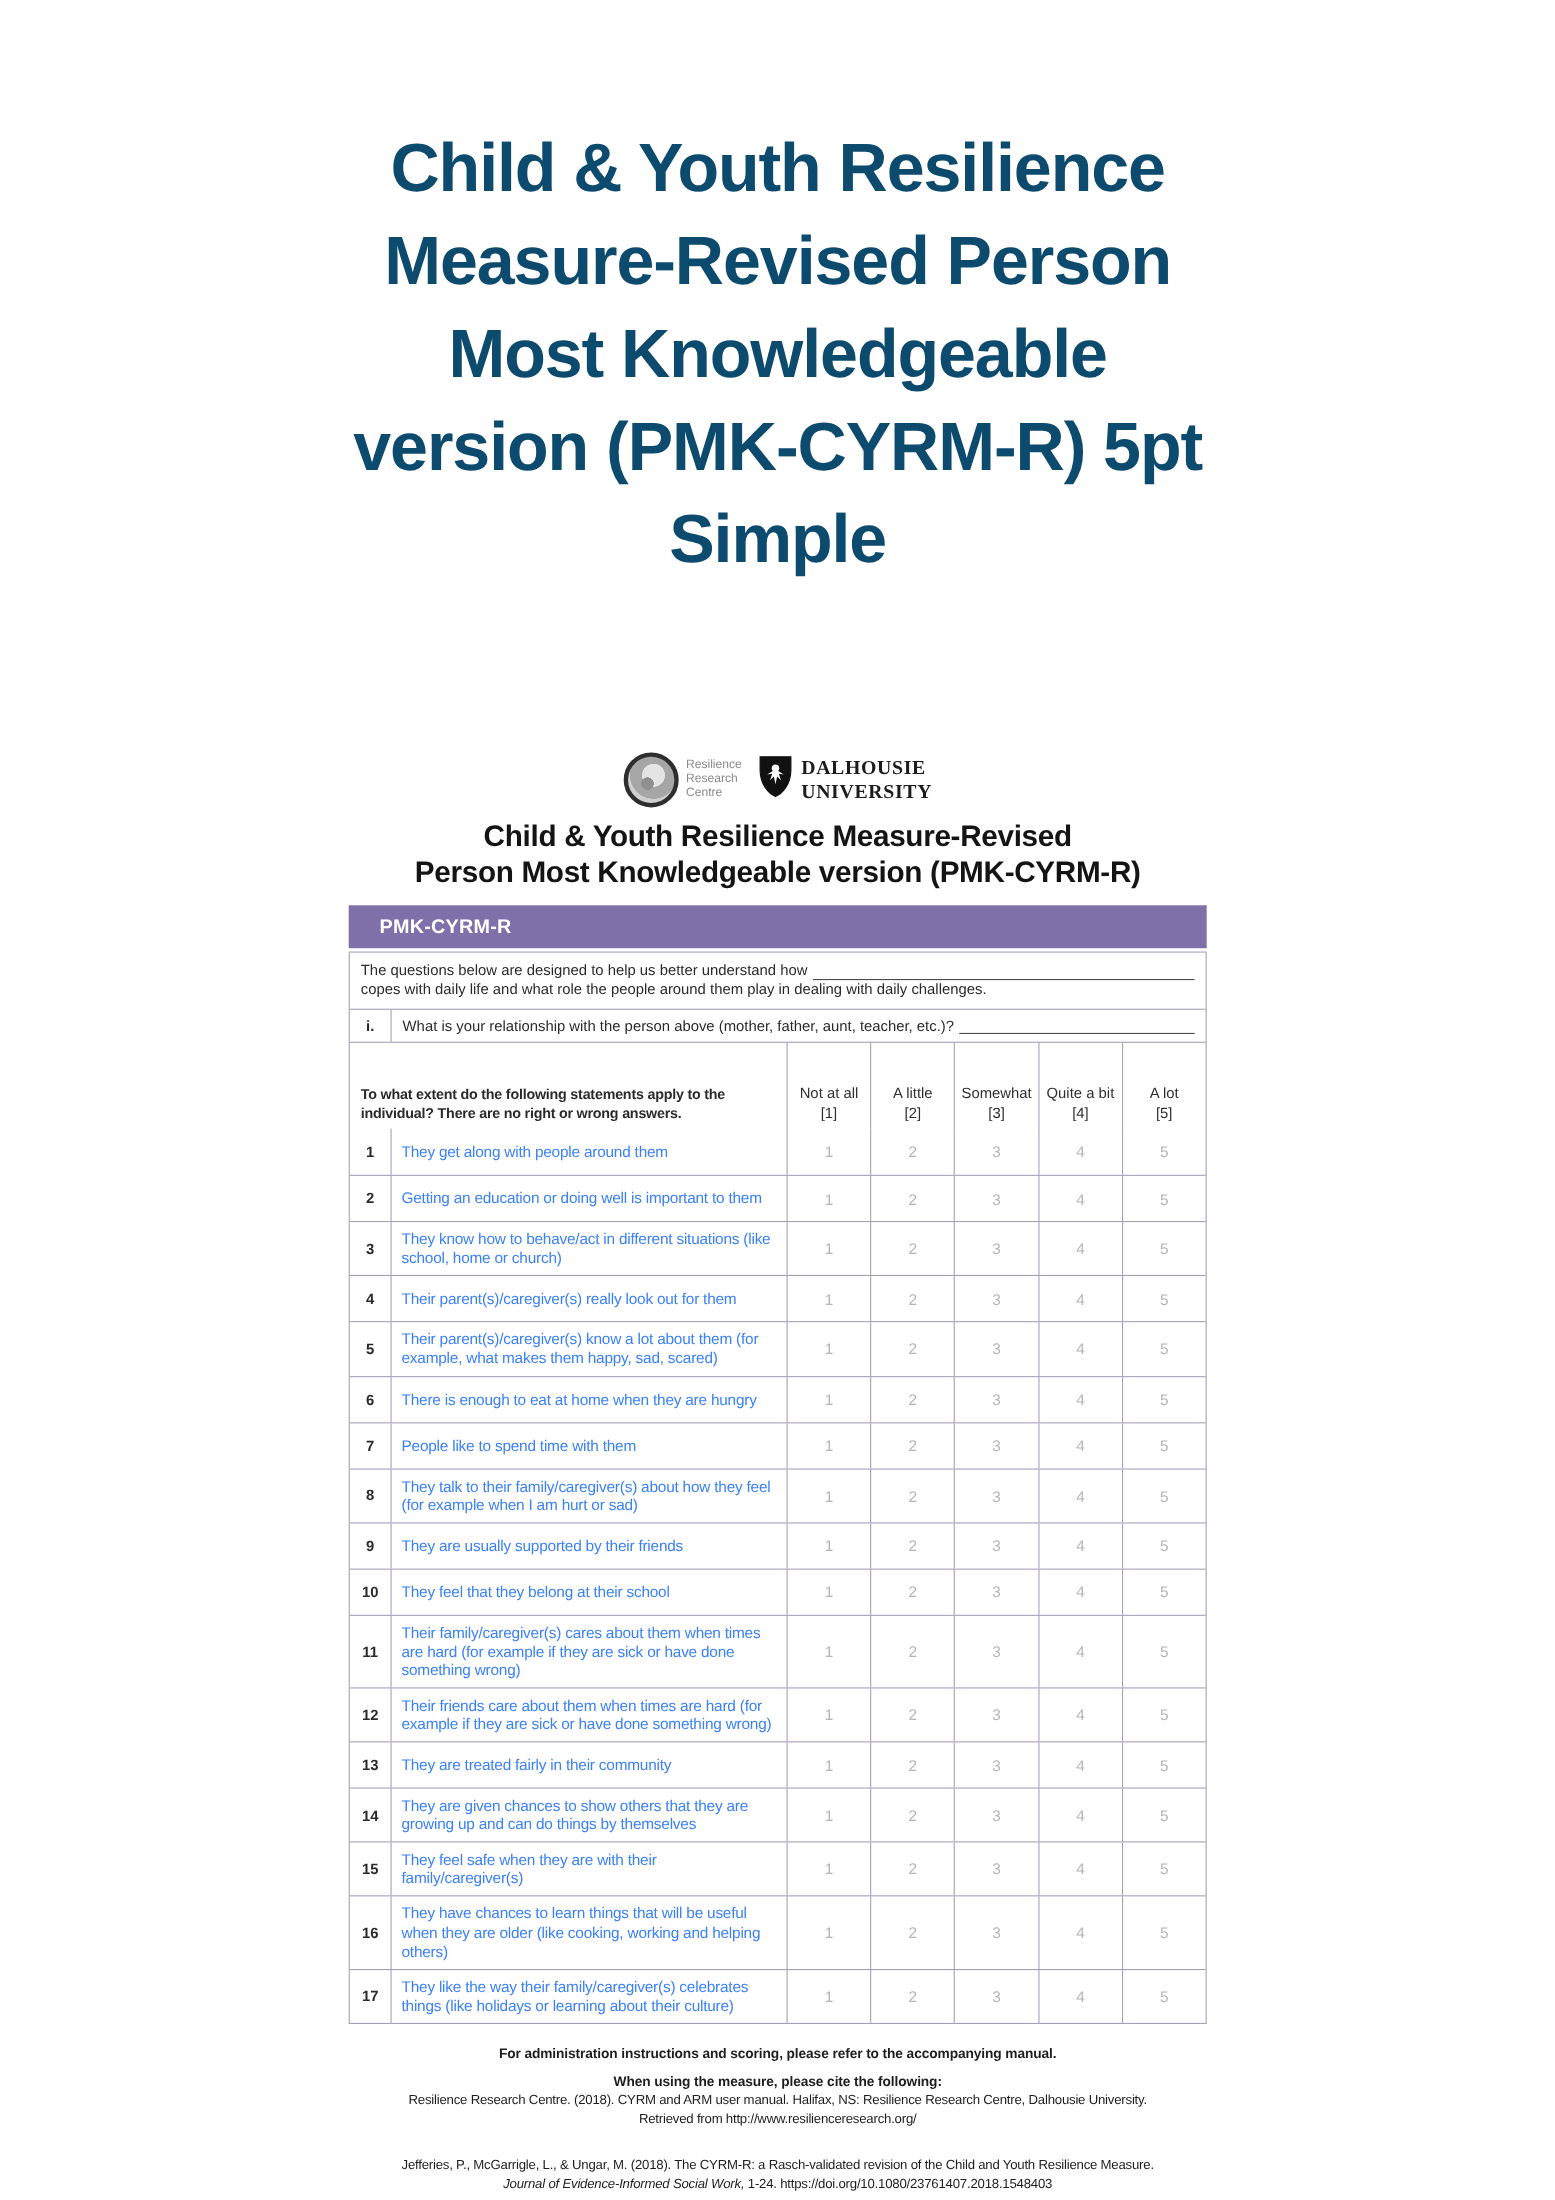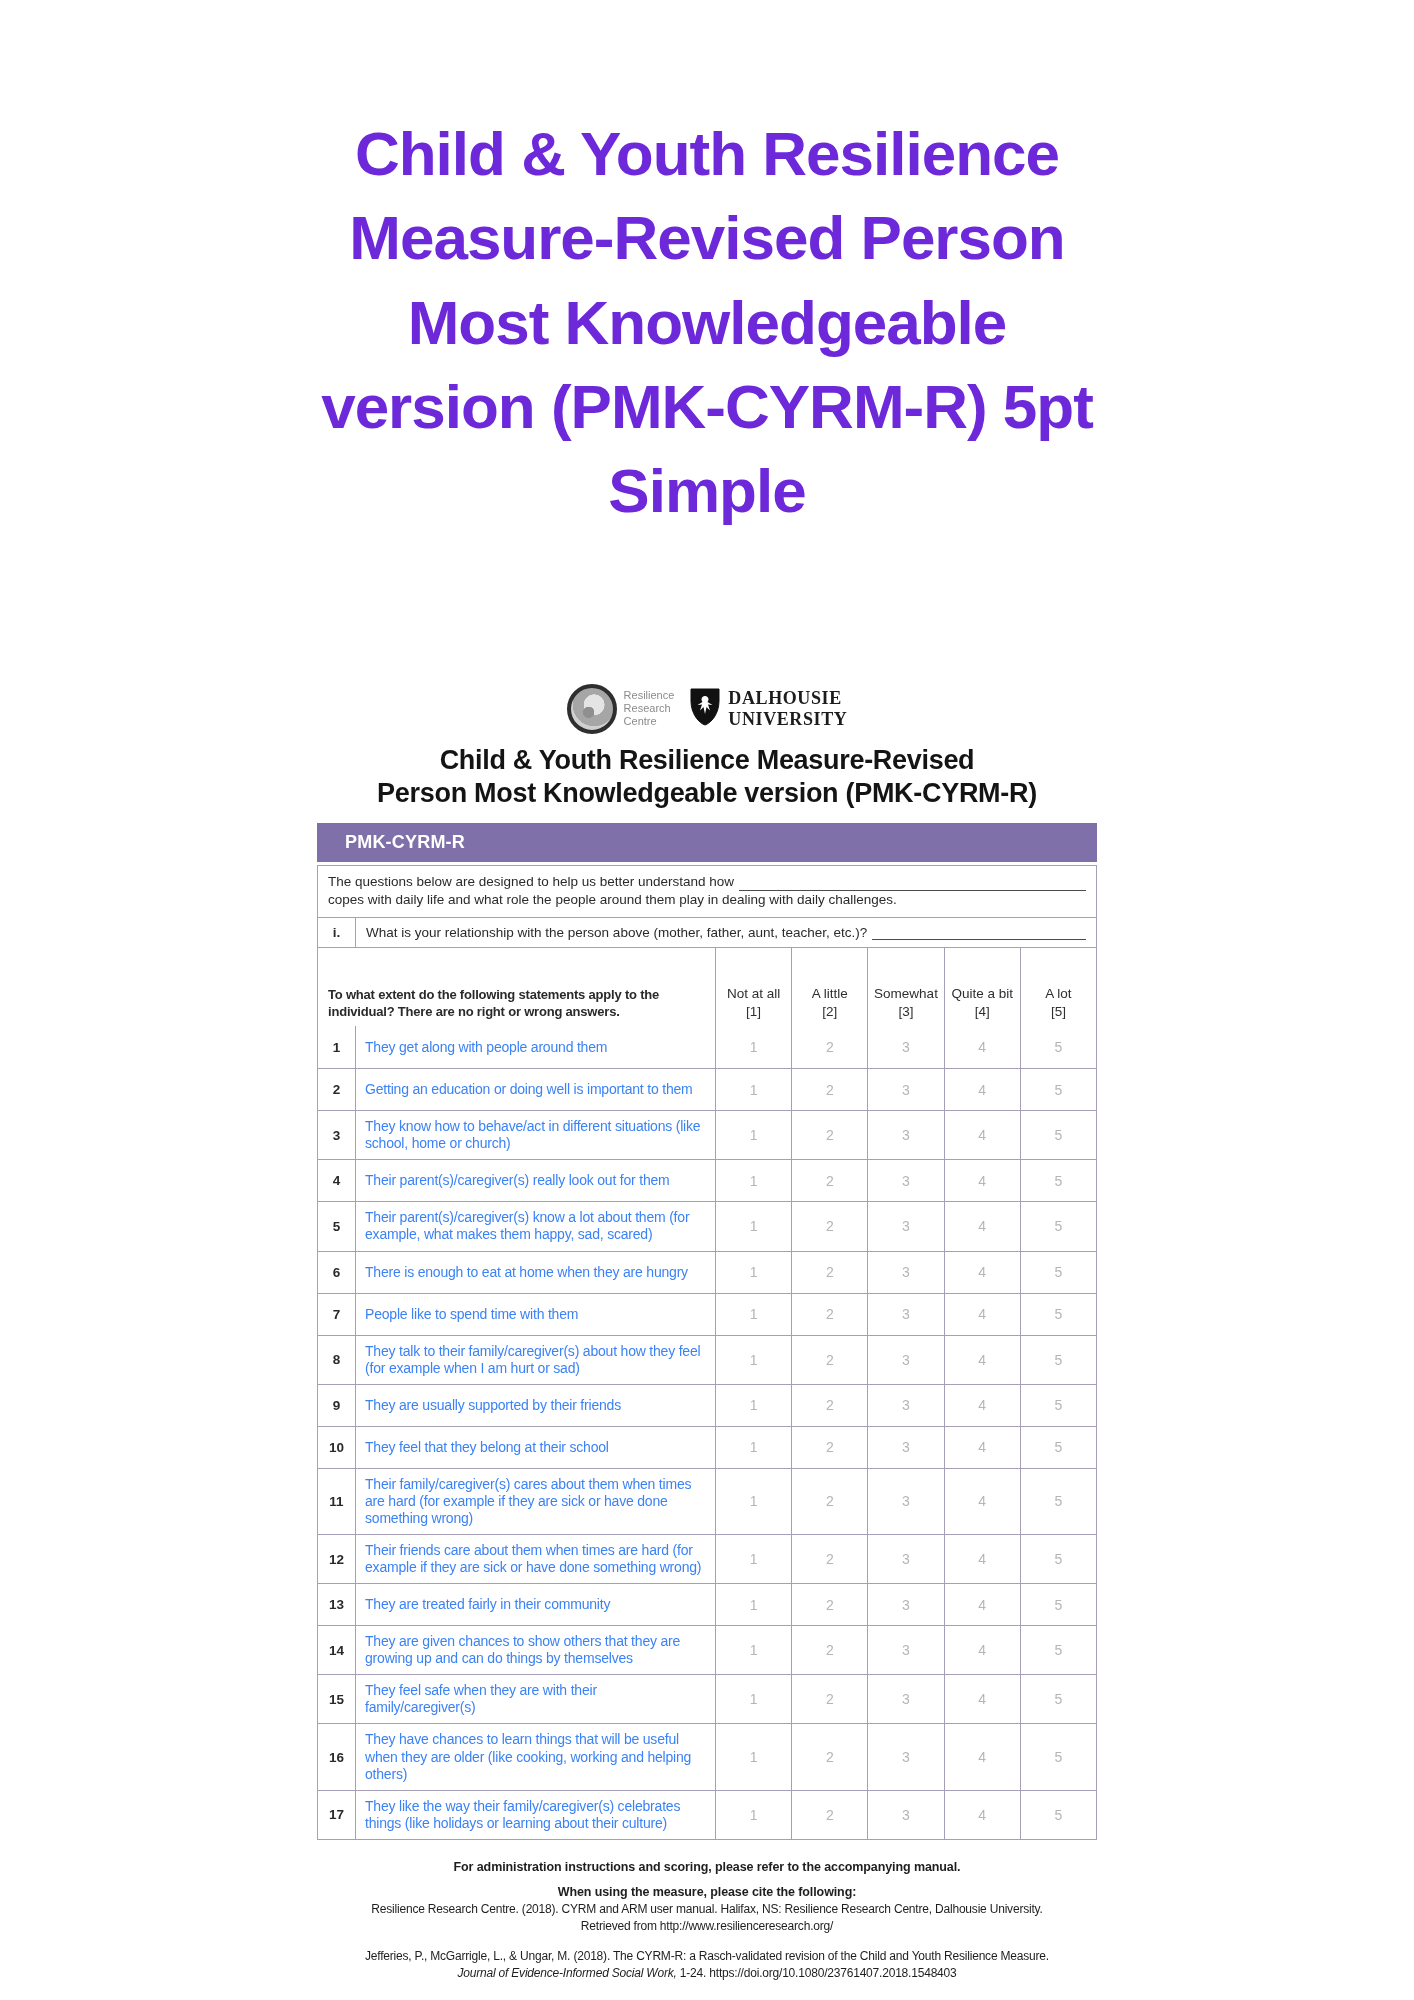--- a/index.html
+++ b/index.html
@@ -11,21 +11,21 @@
   html,body{margin:0;padding:0;}
   body{
     width:1414px;height:2000px;overflow:hidden;
     background:#ffffff;color:#1f1f1f;
     font-family:"Liberation Sans", sans-serif;
   }
   
   .page-title{
     margin:112px auto 0;width:1020px;text-align:center;
     font-size:62px;font-weight:bold;line-height:1.36;
-    letter-spacing:-1px;color:#6d28d9;
+    letter-spacing:-1px;color:#0c4a6e;
   }
   .page-title span{display:block;}
   
   .doc{width:780px;margin:150px auto 0;color:#222;}
   
   .logos{display:flex;justify-content:center;align-items:center;gap:16px;margin-bottom:10px;}
   .rrc{display:flex;align-items:center;gap:7px;}
   .rrc-circle{
     width:50px;height:50px;border-radius:50%;
     border:4px solid #2e2e2e;
@@ -89,21 +89,21 @@
     border-left:1px solid var(--grid,#a79fb8);
     display:flex;align-items:center;justify-content:center;
     color:var(--rating-gray,#b5b5b5);font-size:14px;
   }
   
   .doc-footer{text-align:center;margin-top:13px;color:#1e1e1e;}
   .doc-footer .line{white-space:nowrap;}
   .f-admin{font-weight:bold;font-size:12.5px;margin-bottom:11px;letter-spacing:-0.1px;margin-top:20px;}
   .f-cite-h{font-weight:bold;font-size:12.5px;margin-bottom:2px;letter-spacing:-0.1px;}
   .ref{font-size:12px;line-height:1.45;letter-spacing:-0.2px;}
-  .ref2{margin-top:12px;}
+  .ref2{margin-top:24px;}
   .it{font-style:italic;}
 </style>
 </head>
 <body>
 
 <main>
 
   <h1 class="page-title">
     <span>Child &amp; Youth Resilience</span>
     <span>Measure-Revised Person</span>

